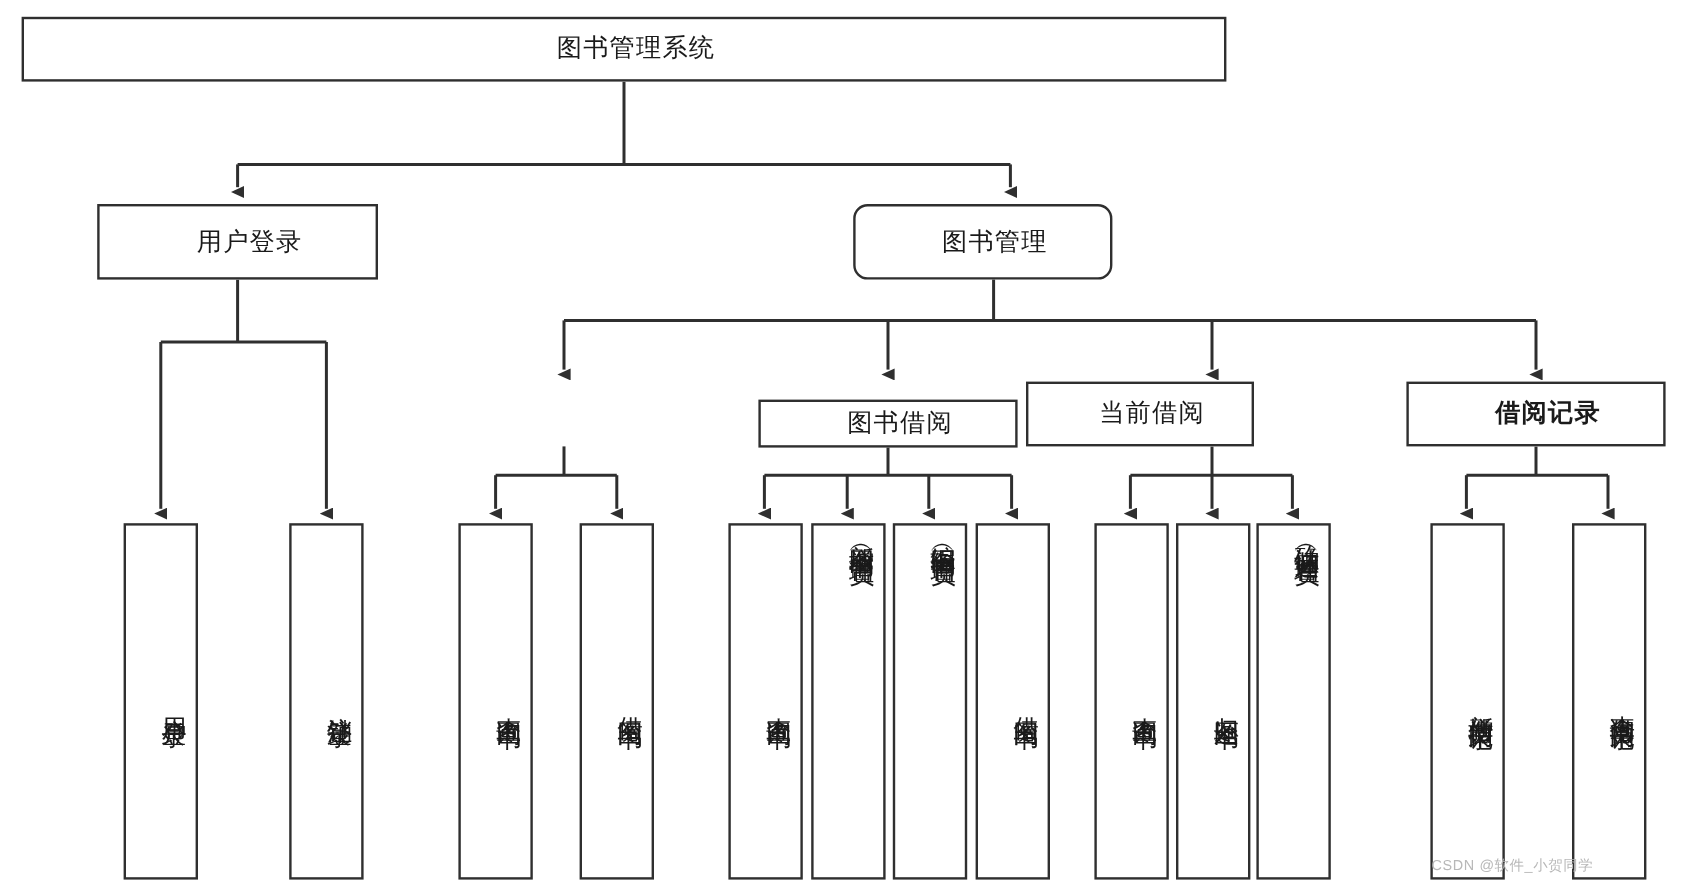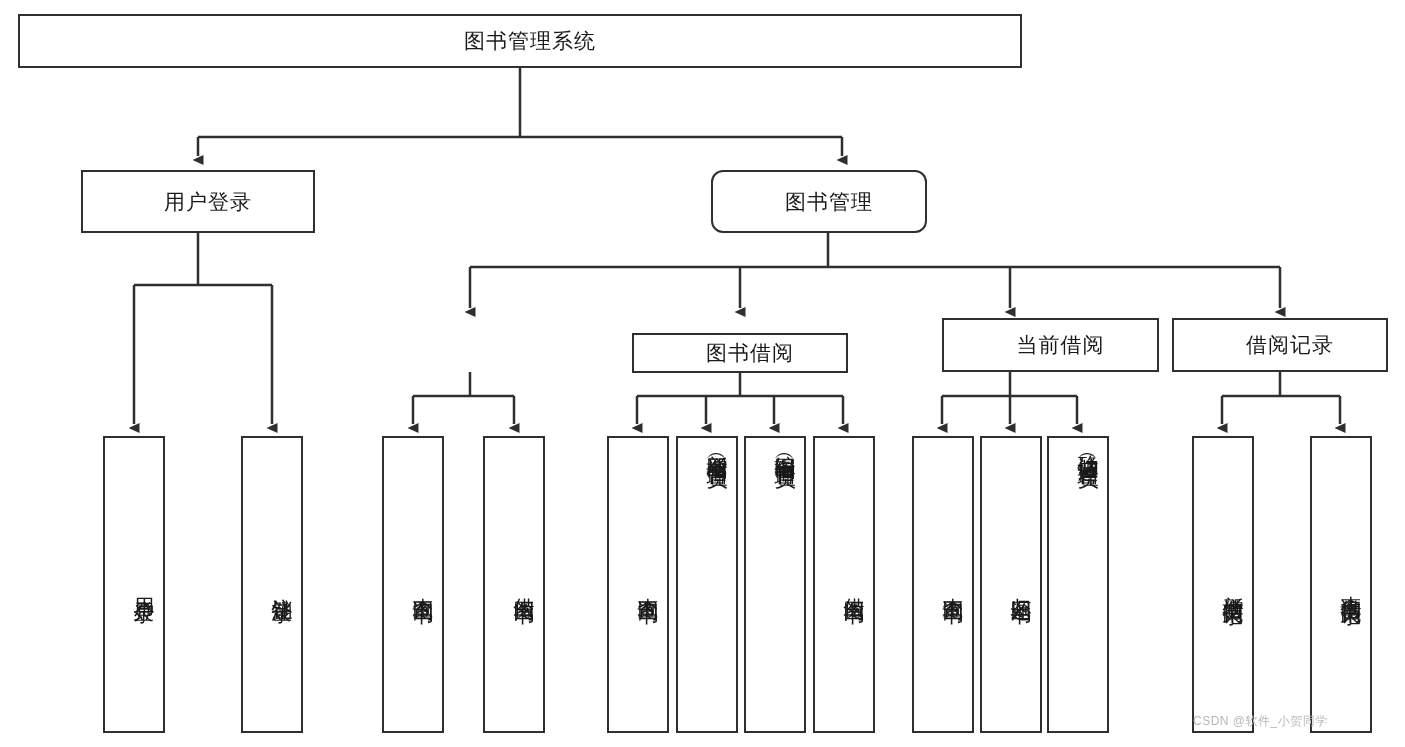--- a/index.html
+++ b/index.html
@@ -132,25 +132,25 @@
 
   <div class="node horiz" style="left:711px; top:170px; width:216px; height:63px;border-radius:12px;">
     <span class="node-label">图书管理</span>
   </div>
 
 
   <div class="node horiz" style="left:632px; top:318px; width:216px; height:40px;margin-top:15px;">
     <span class="node-label">图书借阅</span>
   </div>
 
-  <div class="node horiz" style="left:942px; top:318px; width:217px; height:54px;">
+  <div class="node horiz" style="left:855px; top:318px; width:190px; height:54px;">
     <span class="node-label">当前借阅</span>
   </div>
 
-  <div class="node horiz" style="left:1172px; top:318px; width:216px; height:54px;">
+  <div class="node horiz" style="left:1172px; top:318px; width:216px; height:54px;font-weight:bold;">
     <span class="node-label">借阅记录</span>
   </div>
 
   <div class="node vert centerv" style="left:103px; top:436px; width:62px; height:297px;">
     <span class="node-label">用户登录</span>
   </div>
 
   <div class="node vert centerv" style="left:241px; top:436px; width:62px; height:297px;">
     <span class="node-label">注销登录</span>
   </div>

